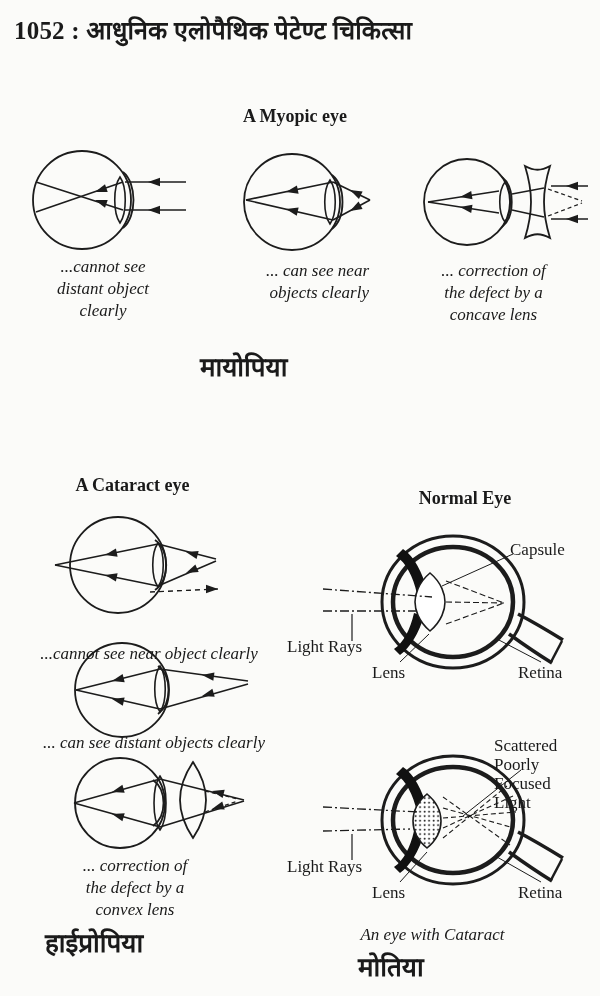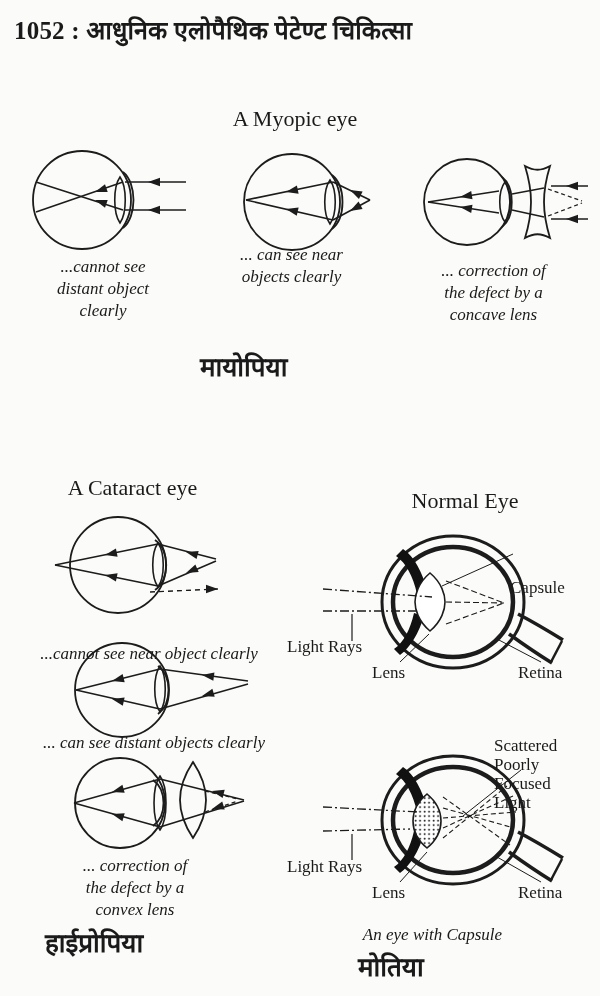--- a/index.html
+++ b/index.html
@@ -4,21 +4,21 @@
 <style>
   html,body{margin:0;padding:0;}
   body{width:600px;height:996px;position:relative;background:#fbfbf9;
        font-family:"Liberation Serif","DejaVu Serif",serif;color:#1a1a1a;
        overflow:hidden;}
   .abs{position:absolute;}
   .cap{font-size:17px;line-height:22px;text-align:center;font-style:italic;}
   .preline{white-space:pre-line;}
   .lbl{font-size:17px;line-height:19px;}
   .hindi{font-weight:bold;font-size:26px;text-align:left;}
-  .title{font-size:22px;text-align:center;}
+  .title{font-size:18px;text-align:center;font-weight:bold;}
   #hdr{left:14px;top:12px;font-size:25px;font-weight:bold;letter-spacing:.2px;}
   #fig{left:0;top:0;width:600px;height:996px;}
   svg{display:block;}
   svg *{vector-effect:non-scaling-stroke;}
   .ln{stroke:#1c1c1c;fill:none;}
 </style>
 </head>
 <body>
 
 <svg id="fig" class="abs" width="600" height="996" viewBox="0 0 600 996">
@@ -169,42 +169,42 @@
   </g>
 </svg>
 
 <div id="hdr" class="abs">1052 : आधुनिक एलोपैथिक पेटेण्ट चिकित्सा</div>
 
 <div class="abs title" style="left:210px;top:106px;width:170px;">A Myopic eye</div>
 
 <div class="abs cap preline" style="left:28px;top:256px;width:150px;">...cannot see
 distant object
 clearly</div>
-<div class="abs cap preline" style="left:214px;top:244px;width:155px;">... can see near
+<div class="abs cap preline" style="left:214px;top:260px;width:155px;text-align:right;">... can see near
 objects clearly</div>
 <div class="abs cap preline" style="left:416px;top:260px;width:155px;">... correction of
 the defect by a
 concave lens</div>
 <div class="abs hindi" style="left:200px;top:348px;width:210px;">मायोपिया</div>
 
 <div class="abs title" style="left:40px;top:475px;width:185px;">A Cataract eye</div>
 <div class="abs cap" style="left:20px;top:643px;width:258px;">...cannot see near object clearly</div>
 <div class="abs cap" style="left:25px;top:732px;width:258px;">... can see distant objects clearly</div>
 <div class="abs cap preline" style="left:55px;top:855px;width:160px;">... correction of
 the defect by a
 convex lens</div>
 <div class="abs hindi" style="left:45px;top:924px;width:175px;">हाईप्रोपिया</div>
 
 <div class="abs title" style="left:390px;top:488px;width:150px;">Normal Eye</div>
-<div class="abs lbl" style="left:510px;top:540px;margin-top:38px;">Capsule</div>
+<div class="abs lbl" style="left:510px;top:540px;">Capsule</div>
 <div class="abs lbl" style="left:287px;top:637px;">Light Rays</div>
 <div class="abs lbl" style="left:372px;top:663px;">Lens</div>
 <div class="abs lbl" style="left:518px;top:663px;">Retina</div>
 
 <div class="abs lbl preline" style="left:494px;top:736px;width:96px;text-align:left;">Scattered
 Poorly
 Focused
 Light</div>
 <div class="abs lbl" style="left:287px;top:857px;">Light Rays</div>
 <div class="abs lbl" style="left:372px;top:883px;">Lens</div>
 <div class="abs lbl" style="left:518px;top:883px;">Retina</div>
-<div class="abs cap" style="left:325px;top:924px;width:215px;">An eye with Capsule</div>
+<div class="abs cap" style="left:325px;top:924px;width:215px;">An eye with Cataract</div>
 <div class="abs hindi" style="left:358px;top:948px;width:170px;">मोतिया</div>
 
 </body></html>

